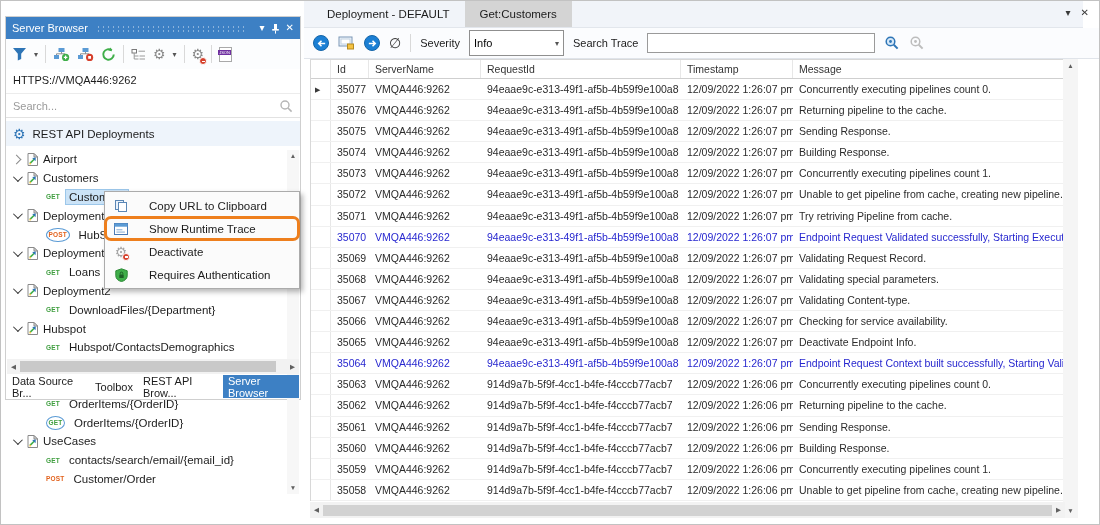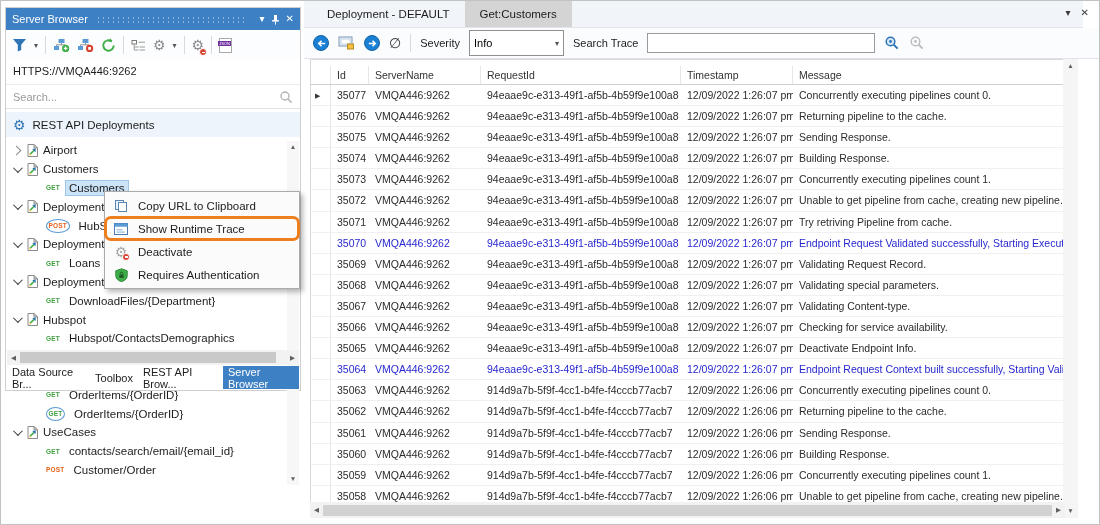--- a/index.html
+++ b/index.html
@@ -1,21 +1,21 @@
 <!DOCTYPE html>
 <html><head>
 <meta charset="utf-8">
 <style>
   * { box-sizing: border-box; margin: 0; padding: 0; }
   html,body { background:#e9e9e9; }
   body { font-family:"Liberation Sans", sans-serif; }
   .app { position:relative; width:1100px; height:525px; background:#fff; border:1px solid #c2c2c2; overflow:hidden; }
 
   
-  .left-panel { position:absolute; left:4px; top:6px; width:296px; height:384px; background:#fff; border:1px solid #cfcfcf; }
+  .left-panel { position:absolute; left:4px; top:15px; width:296px; height:384px; background:#fff; border:1px solid #cfcfcf; }
   .titlebar { position:absolute; left:0; top:0; right:0; height:22px; background:#3d80c4; color:#fff; display:flex; align-items:center; padding:0 6px; font-size:11px; }
   .tb-pattern { flex:1; height:7px; margin:0 8px;
      background-image:radial-gradient(rgba(255,255,255,.4) 0.8px, transparent 1px); background-size:5px 4px; }
   .tb-btn { color:#fff; font-size:10px; margin-left:6px; cursor:default; line-height:1; }
   .lp-toolbar { position:absolute; left:0; top:22px; right:0; height:30px; display:flex; align-items:center; gap:7px; padding:0 6px; background:#fcfdfe; }
   .sep-v { width:1px; height:18px; background:#d9d9d9; }
   .caret { font-size:8px; color:#555; }
   .glyph-gear { font-size:14px; color:#8a8a8a; line-height:1; }
   .gear-wrap { position:relative; display:inline-block; }
   .badge-red { position:absolute; right:-3px; bottom:-2px; width:8px; height:8px; border-radius:50%; background:#d6402c; border:1px solid #fff; }
@@ -48,41 +48,41 @@
   .lp-hscroll .thumb { height:11px; background:#c9c9c9; flex:1; margin-right:10px; }
   .bottom-tabs { position:absolute; left:1px; right:1px; bottom:1px; height:23px; display:flex; align-items:stretch; background:#fff; font-size:11px; }
   .btab { display:flex; align-items:center; padding:0 5px; color:#1c1c1c; }
   .btab.active { background:#3d80c4; color:#fff; }
 
   
   .isvg { display:inline-block; line-height:0; }
 
   
   .ctx-menu { position:absolute; left:103px; top:190px; width:196px; background:#fbfbfb; border:1px solid #ababab; box-shadow:3px 3px 5px rgba(0,0,0,.28); z-index:50; padding:2px 0; }
-  .ctx-item { position:relative; height:23px; display:flex; align-items:center; gap:9px; padding:0 8px; font-size:11.5px; color:#1c1c1c; }
+  .ctx-item { position:relative; height:23px; display:flex; align-items:center; gap:20px; padding:0 8px; font-size:11.5px; color:#1c1c1c; }
   .ctx-item .ic { width:16px; display:flex; justify-content:center; }
   .ctx-item.hl { outline:3px solid #ee7f1d; outline-offset:-2px; border-radius:6px; }
 
   
   .main-panel { position:absolute; left:303px; top:0; right:0; bottom:0; background:#fff; }
   .doc-tabstrip { position:absolute; left:0; top:0; right:16px; height:27px; background:#f1f4f9; border-bottom:1px solid #e2e6ec; display:flex; align-items:stretch; padding-left:8px; }
   .doc-tab { display:flex; align-items:center; padding:0 15px; font-size:11.5px; color:#1c1c1c; }
   .doc-tab.shaded { background:#d4d4d4; }
   .pane-ctrls { position:absolute; right:10px; top:6px; display:flex; gap:10px; color:#3a3a3a; font-size:10px; }
   .trace-toolbar { position:absolute; left:0; top:27px; right:0; height:31px; background:#fbfcfe; border-bottom:1px solid #e0e4ea; display:flex; align-items:center; gap:9px; padding-left:9px; }
   .circle-btn { width:16px; height:16px; border-radius:50%; background:#1b7fd4; border:1px solid #1565a8; display:flex; align-items:center; justify-content:center; }
   .null-glyph { font-size:14px; color:#3a3a3a; }
   .tt-label { font-size:11px; color:#1c1c1c; }
   .combo { width:95px; height:20px; background:#fff; border:1px solid #8f8f8f; display:flex; align-items:center; justify-content:space-between; padding:12px 4px; font-size:11px; }
   .search-input { width:228px; height:20px; background:#fff; border:1px solid #9a9a9a; font-size:11px; padding:0 4px; font-family:"Liberation Sans",sans-serif; }
 
   
   .grid { position:absolute; left:6px; top:58px; width:755px; border:1px solid #d8d8d8; border-bottom:none; font-size:10.5px; color:#2b2b2b; background:#fff; }
   .g-row, .g-head { display:grid; grid-template-columns:20px 38px 112px 200px 112px 1fr; }
-  .g-head { height:19px; line-height:19px; border-bottom:1px solid #cfcfcf; color:#333;margin-top:6px; }
+  .g-head { height:19px; line-height:19px; border-bottom:1px solid #cfcfcf; color:#333; }
   .g-head > div { padding-left:6px; border-right:1px solid #e7e7e7; overflow:hidden; white-space:nowrap; }
   .g-row { height:21.1px; line-height:21.1px; border-bottom:1px solid #f0f0f0; }
   .g-row > div { padding-left:6px; overflow:hidden; white-space:nowrap; }
   .g-row .sel { border-right:1px solid #e7e7e7; padding-left:4px; font-size:7px; color:#3a3a3a; }
   .g-row.blue > div { color:#2727cf; }
   .g-vscroll { position:absolute; right:21px; top:58px; width:15px; height:459px; background:#f5f5f5; text-align:center; }
   .g-vscroll .arr { font-size:6.5px; color:#606060; line-height:14px; display:block; }
   .g-vscroll .thumb { margin:2px auto 0; width:10px; height:84px; background:#c9c9c9; }
   .g-vscroll .arr.bottom { position:absolute; bottom:0; left:0; right:0; }
   .g-hscroll { position:absolute; left:6px; top:501px; width:755px; height:16px; background:#f2f2f2; display:flex; align-items:center; }

